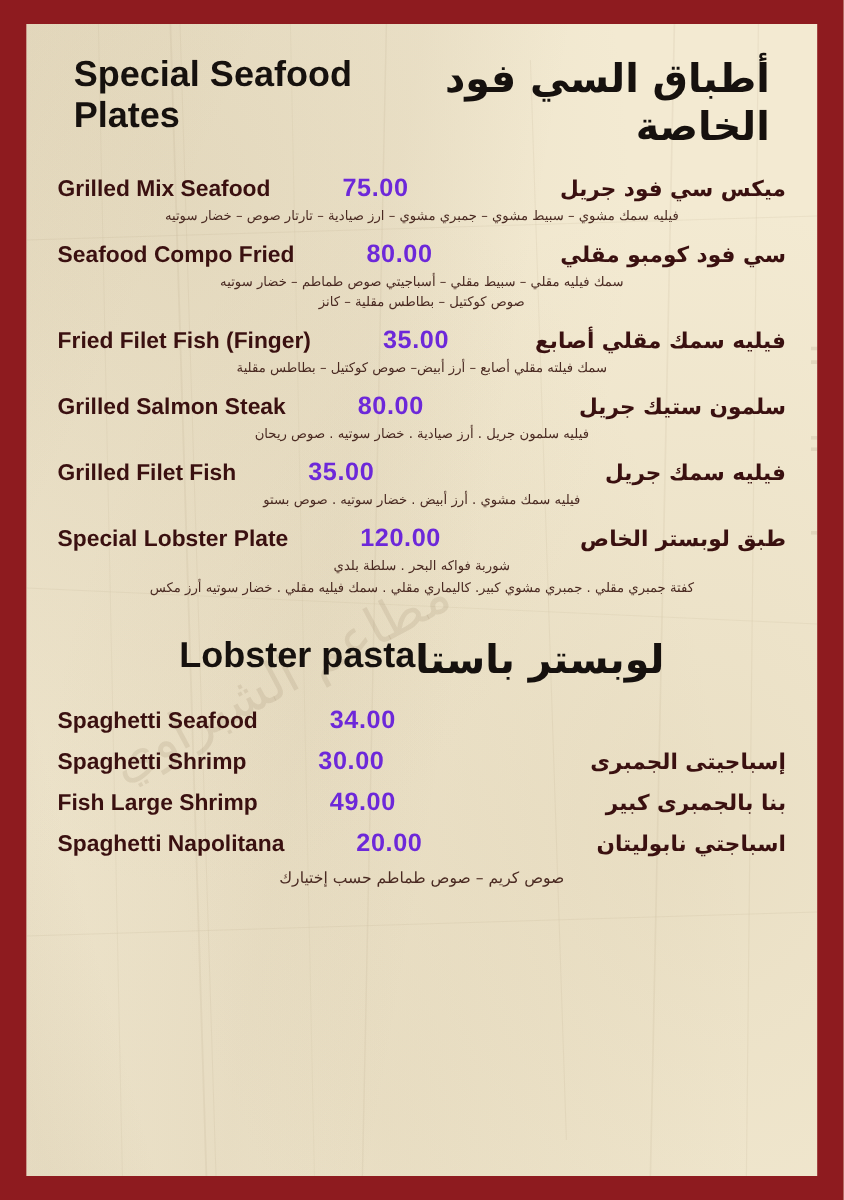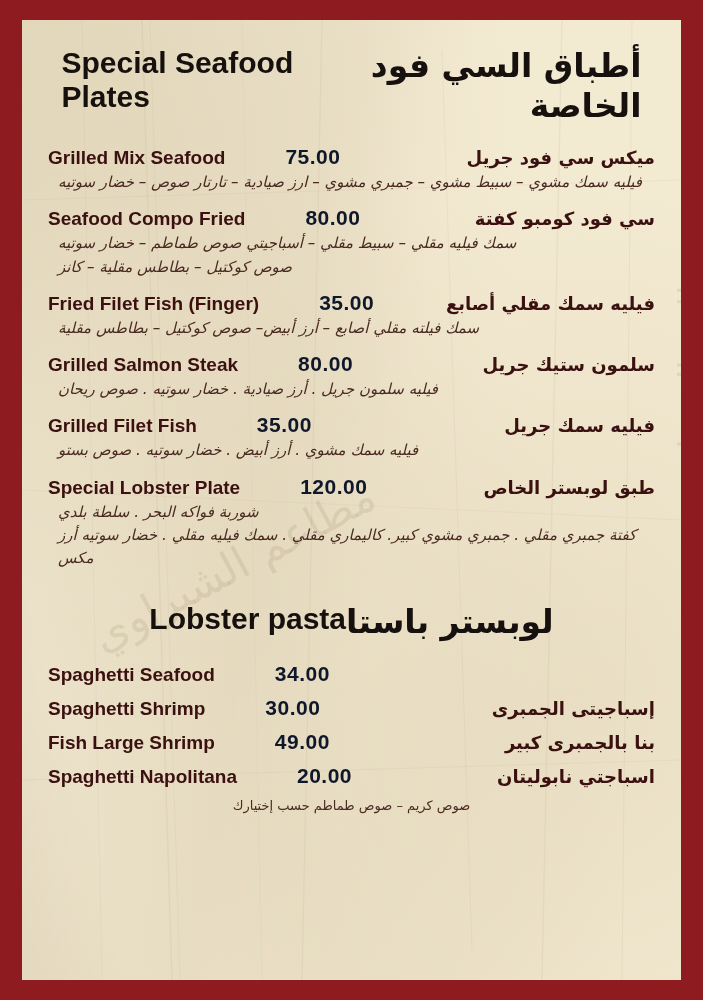--- a/index.html
+++ b/index.html
@@ -106,45 +106,44 @@
   }
   .name-en {
     font-size: 19px;
     color: #3a1010;
     font-weight: bold;
     white-space: nowrap;
   }
   .price {
     font-size: 21px;
     font-weight: bold;
-    color: #0f172a;
+    color: #6d28d9;
     letter-spacing: 0.5px;
     margin-left: 14px;
     margin-right: auto;
     padding-left: 14px;
     white-space: nowrap;
   }
   .name-ar {
     font-size: 18px;
     font-weight: bold;
     color: #3a1010;
     direction: rtl;
     text-align: left;
     font-family: "DejaVu Sans", sans-serif;
     white-space: nowrap;
   }
   .desc {
     direction: rtl;
-    text-align: left;
-    font-size: 15px;
+    text-align: center;
+    font-size: 11px;
     color: #4a2a22;
     font-family: "DejaVu Sans", sans-serif;
     line-height: 1.55;
     padding: 0 10px 4px 10px;
-    font-style: italic;
   }
   .desc-line { display: block; }
 
   .gap-section {
     height: 26px;
   }
   .footnote {
     direction: rtl;
     text-align: center;
     font-size: 13px;
@@ -193,21 +192,21 @@
       </div>
       <div class="desc">
         <span class="desc-line">فيليه سمك مشوي – سبيط مشوي – جمبري مشوي – ارز صيادية – تارتار صوص – خضار سوتيه</span>
       </div>
     </div>
 
     <div class="item">
       <div class="item-row">
         <div class="name-en">Seafood Compo Fried</div>
         <div class="price">80.00</div>
-        <div class="name-ar">سي فود كومبو كفتة</div>
+        <div class="name-ar">سي فود كومبو مقلي</div>
       </div>
       <div class="desc">
         <span class="desc-line">سمك فيليه مقلي – سبيط مقلي – أسباجيتي صوص طماطم – خضار سوتيه</span>
         <span class="desc-line">صوص كوكتيل – بطاطس مقلية – كانز</span>
       </div>
     </div>
 
     <div class="item">
       <div class="item-row">
         <div class="name-en">Fried Filet Fish (Finger)</div>

